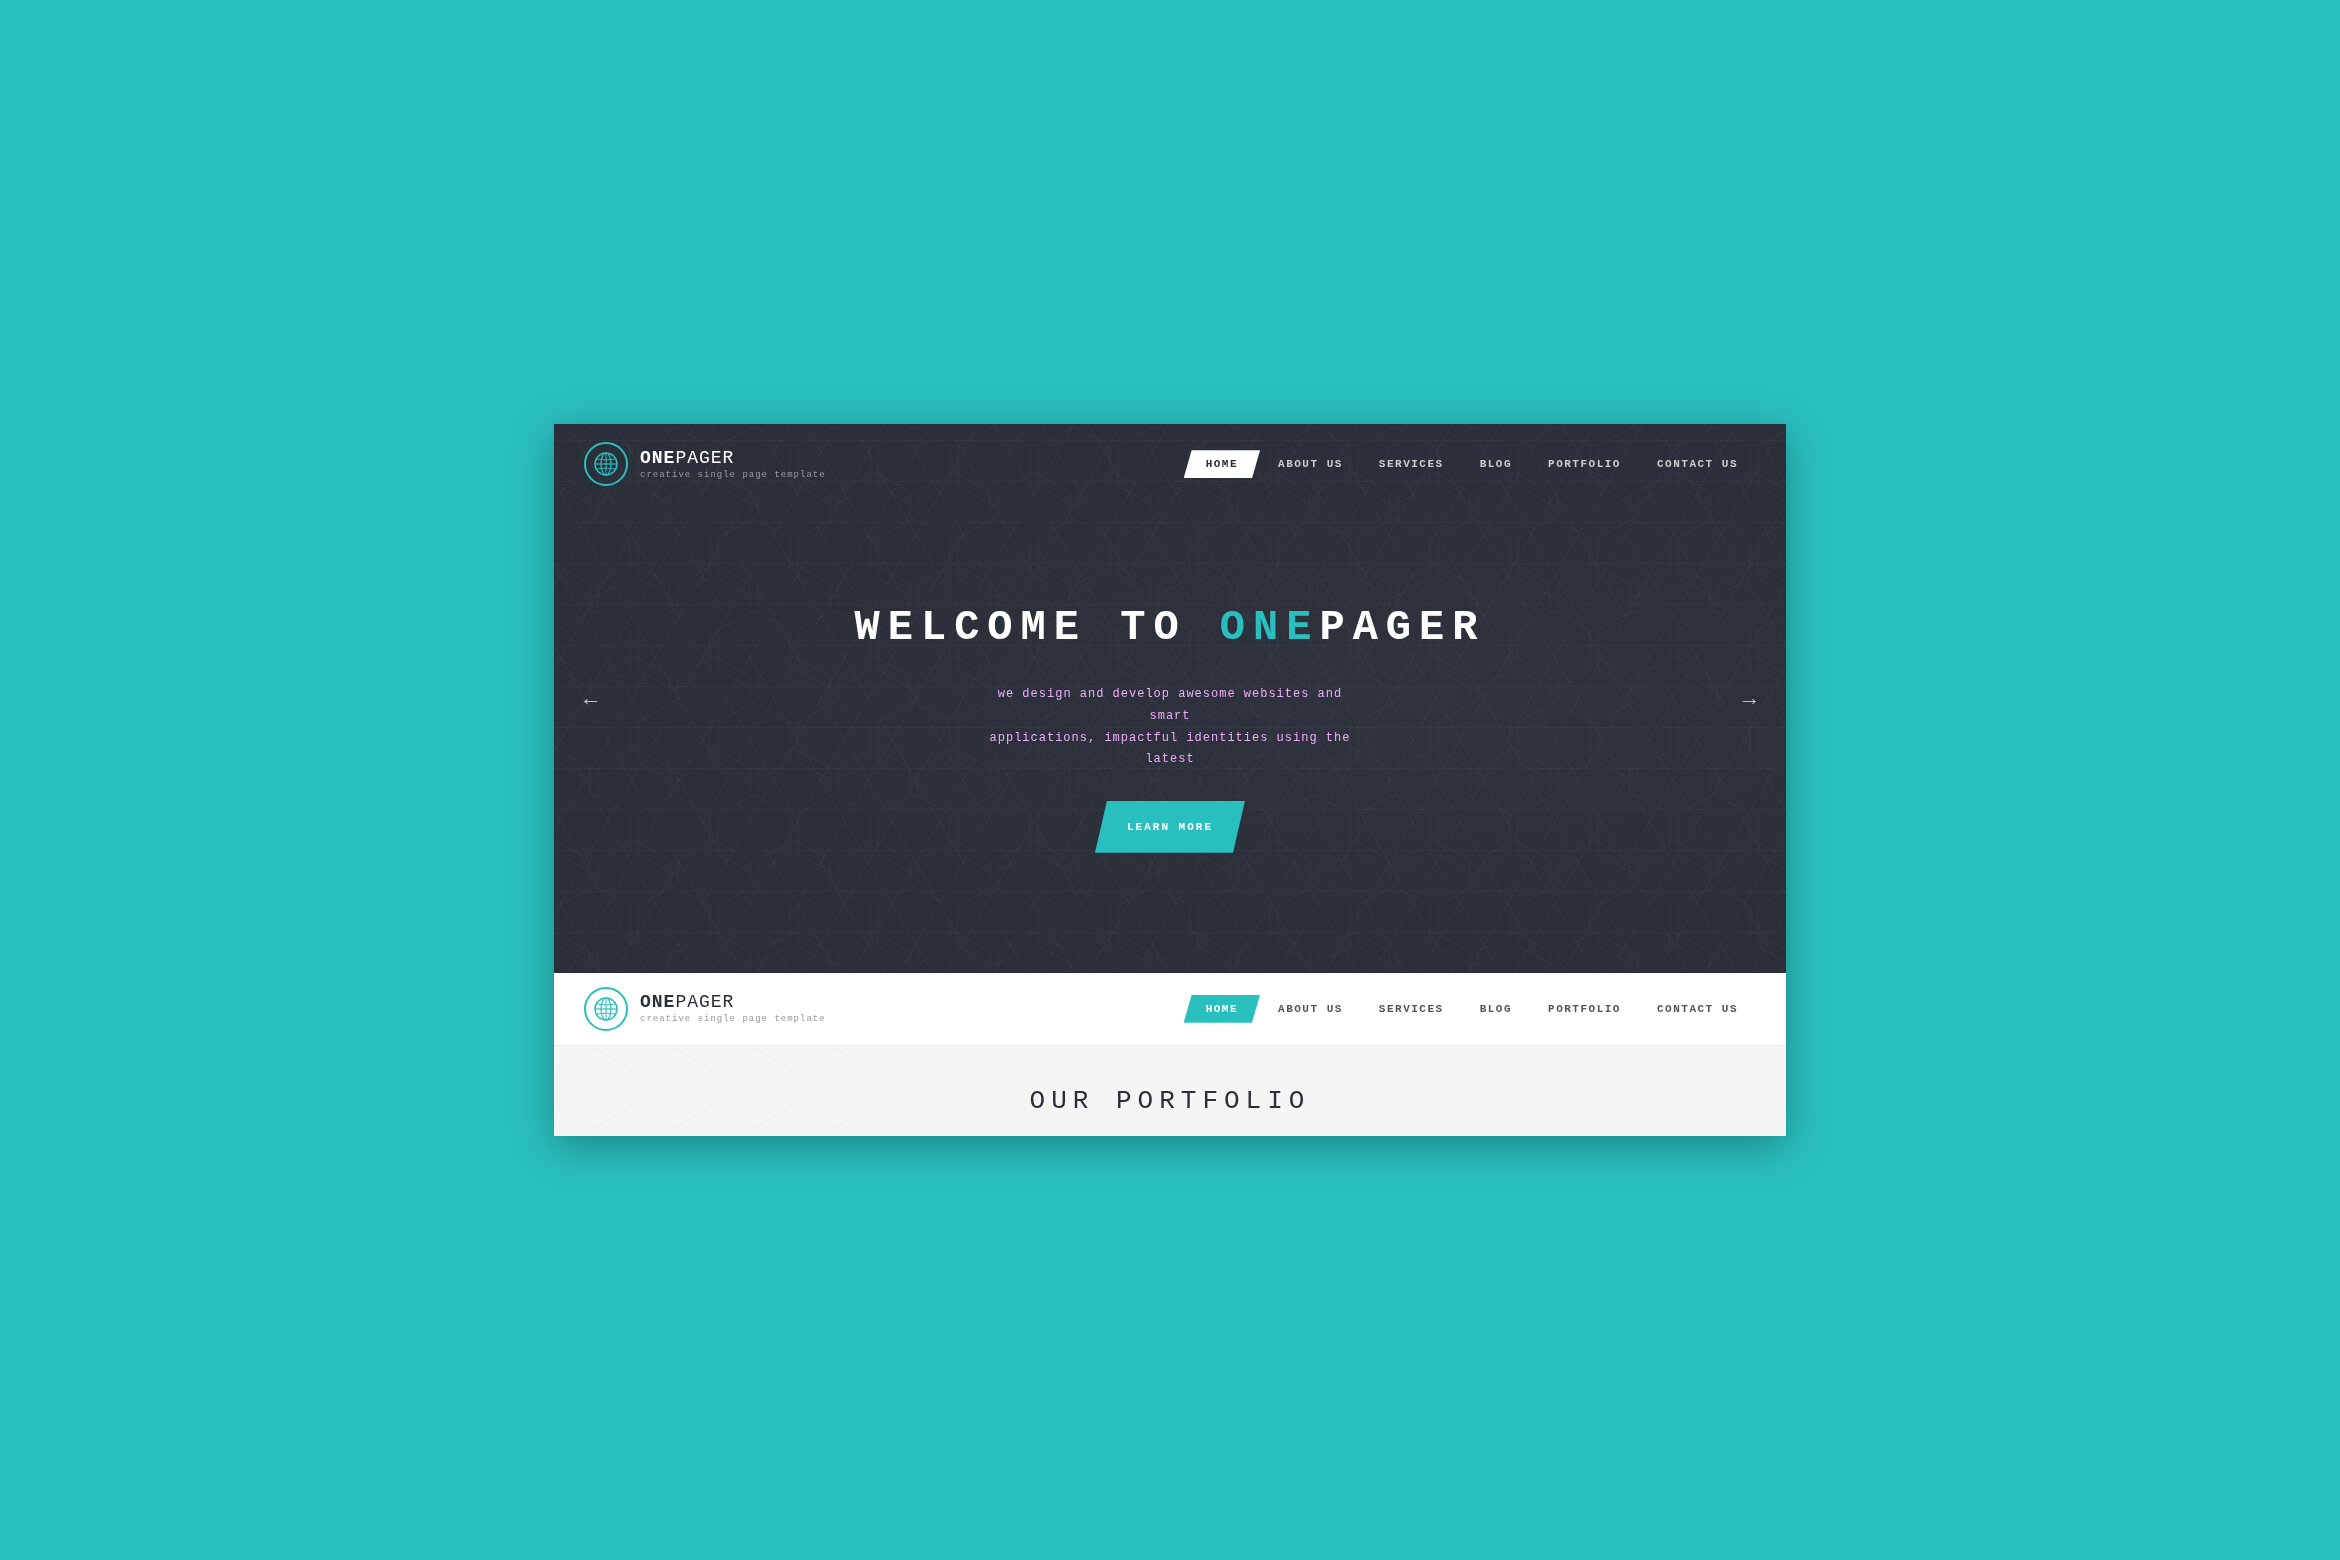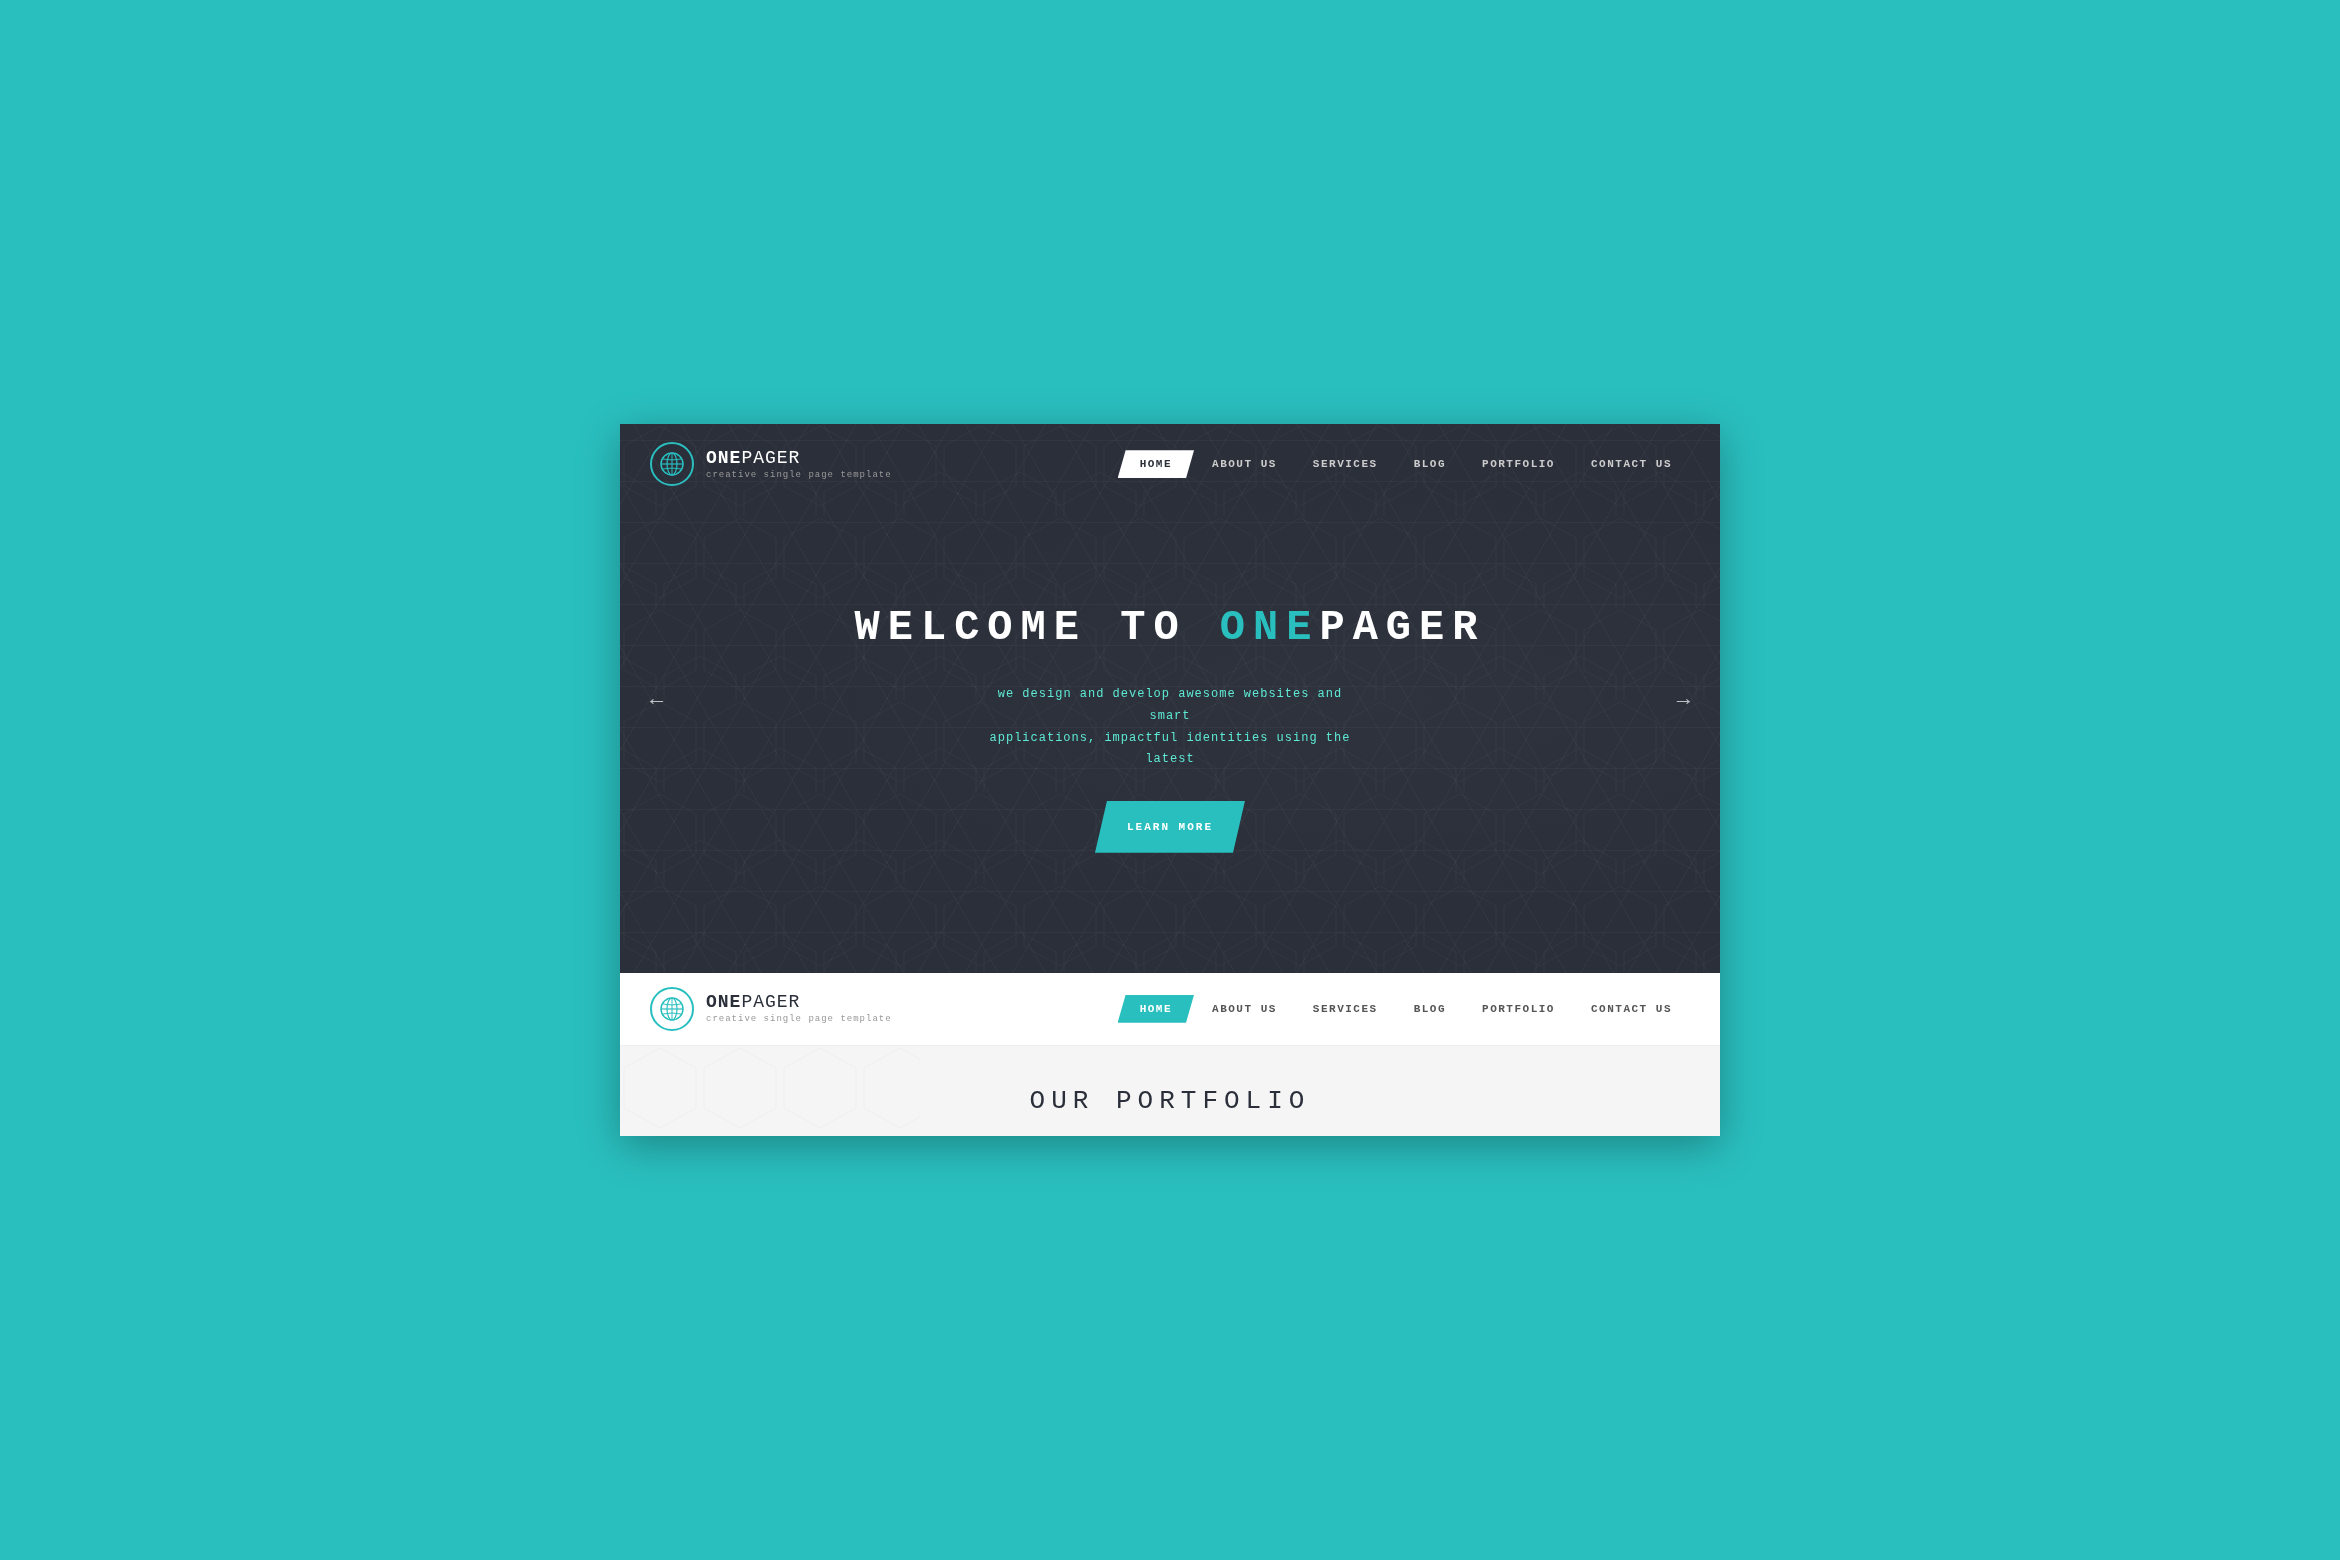--- a/index.html
+++ b/index.html
@@ -8,21 +8,21 @@
       background-color: #2abfbf;
       font-family: 'Courier New', Courier, monospace;
       min-height: 100vh;
       display: flex;
       align-items: center;
       justify-content: center;
       padding: 60px 20px;
     }
 
     .browser-window {
-      width: 1100px;
+      width: 1232px;
       max-width: 100%;
       background: #fff;
       box-shadow: 0 10px 40px rgba(0,0,0,0.3);
     }
 
     
     .hero-section {
       background-color: #2a2f3a;
       position: relative;
       overflow: hidden;
@@ -190,21 +190,21 @@
       text-transform: uppercase;
     }
 
     .hero-title .highlight {
       color: #2abfbf;
       font-weight: 700;
     }
 
     .hero-subtitle {
       font-size: 12px;
-      color: #5eead4;
+      color: #f0abfc;
       line-height: 1.8;
       letter-spacing: 1px;
       max-width: 380px;
       margin-bottom: 30px;
     }
 
     .hero-btn {
       background: #2abfbf;
       color: #fff;
       padding: 20px 32px;

